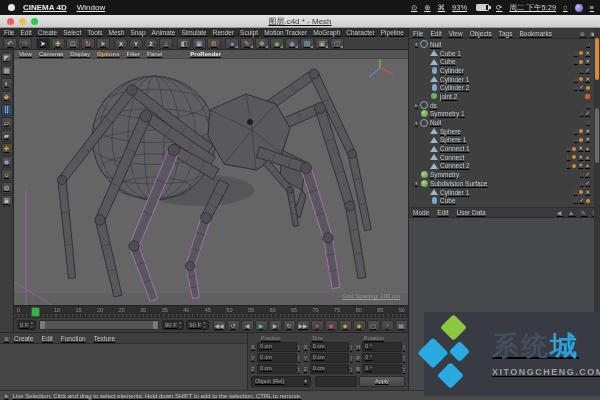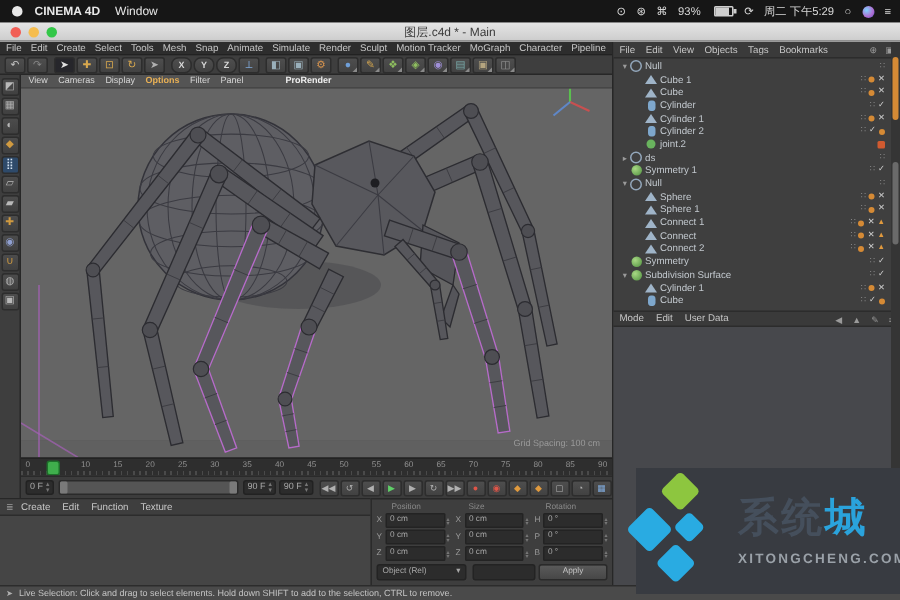--- a/index.html
+++ b/index.html
@@ -1,17 +1,17 @@
 <!DOCTYPE html>
 <html><head>
 <meta charset="utf-8">
 <style>
   html,body{margin:0;padding:0;width:600px;height:400px;overflow:hidden;background:#3b3b3b;
     font-family:"Liberation Sans",sans-serif;-webkit-font-smoothing:antialiased;}
-  .abs{position:absolute;}
+  .abs{position:absolute;text-decoration:underline;}
   
   #macbar{left:0;top:0;width:600px;height:15px;background:#161616;color:#e8e8e8;
     display:flex;align-items:center;font-size:8px;padding:0 6px;box-sizing:border-box;}
   #macbar .apple{width:7px;height:7px;background:#e8e8e8;border-radius:50% 50% 45% 45%;margin:0 8px 0 2px;}
   #macbar .appname{font-weight:bold;margin-right:10px;}
   #macbar .spacer{flex:1;}
   #macbar .stat{margin-left:7px;color:#d8d8d8;font-size:7.5px;display:flex;align-items:center;}
   .batt{width:11px;height:5px;border:1px solid #cfcfcf;border-radius:1px;position:relative;margin-left:2px;}
   .batt::before{content:"";position:absolute;left:0;top:0;bottom:0;width:9px;background:#cfcfcf;}
   .batt::after{content:"";position:absolute;right:-3px;top:1px;width:2px;height:3px;background:#cfcfcf;}
@@ -172,21 +172,21 @@
   <span class="stat">
       <span class="siri"></span>
     </span>
   <span class="stat">≡</span>
 </div>
 
 <div id="titlebar" class="abs">
   <span class="tl" style="left:7px;background:#f15e55;"></span>
   <span class="tl" style="left:19px;background:#f5bd4f;"></span>
   <span class="tl" style="left:31px;background:#33c748;"></span>
-  <div id="wintitle">图层.c4d * - Main</div>
+  <div id="wintitle">图层.c4d * - Mesh</div>
 </div>
 
 <div id="menubar" class="abs">
 
 <span class="mi">File</span>
     <span class="mi">Edit</span>
     <span class="mi">Create</span>
     <span class="mi">Select</span>
     <span class="mi">Tools</span>
     <span class="mi">Mesh</span>

